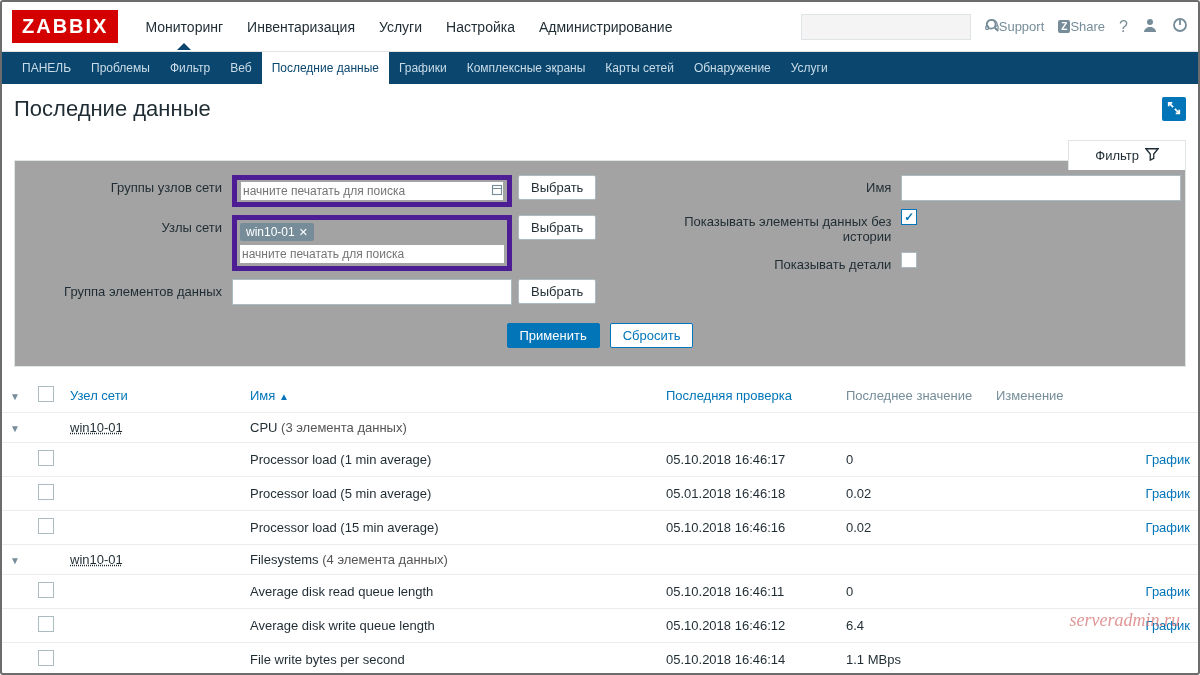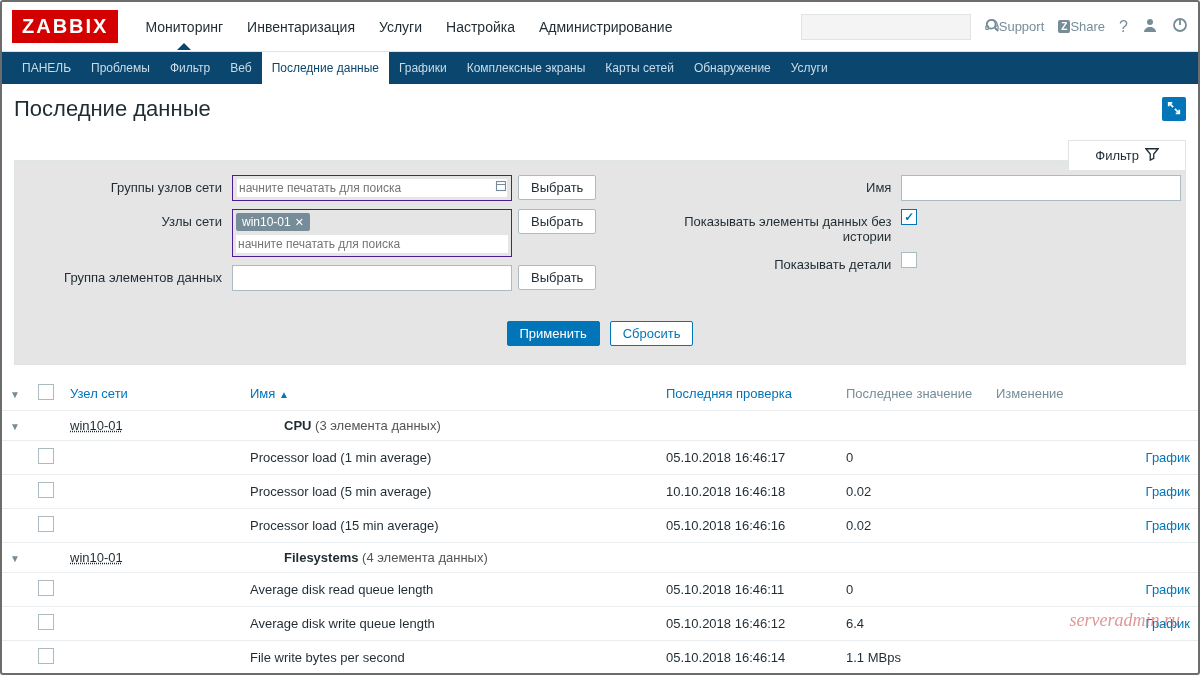--- a/index.html
+++ b/index.html
@@ -24,47 +24,47 @@
 .subnav-item.active { background: #fff; color: #0a466e; }
 
 .page-title-row { display: flex; align-items: center; justify-content: space-between; padding: 12px 12px 8px 12px; }
 .page-title { font-size: 22px; font-weight: normal; color: #1f2c33; }
 .kiosk-btn { width: 24px; height: 24px; background: #0275b8; color: #fff; display: flex; align-items: center; justify-content: center; border-radius: 2px; cursor: pointer; }
 
 .filter-tab-row { display: flex; justify-content: flex-end; padding-right: 12px; }
 .filter-tab { border: 1px solid #dfe4e7; border-bottom: none; padding: 6px 26px; display: flex; align-items: center; gap: 6px; background: #fff; position: relative; top: 10px; cursor: pointer; }
 .funnel-icon { font-size: 14px; }
 
-.filter-panel { margin: 0 12px; border: 1px solid #dfe4e7; padding: 14px 22px 18px 22px; background: #e5e5e5; }
+.filter-panel { margin: 0 12px; border: 1px solid #dfe4e7; padding: 14px 22px 18px 22px; background: #a3a3a3; }
 .filter-grid { display: flex; gap: 40px; }
 .filter-col { flex: 1; }
 .filter-row { display: flex; align-items: flex-start; margin-bottom: 8px; }
 .filter-label { width: 195px; text-align: right; padding-right: 10px; padding-top: 5px; color: #1f2c33; font-size: 13px; }
 .filter-input-wrap { display: flex; gap: 6px; align-items: flex-start; }
-.multiselect { width: 280px; min-height: 26px; border: 1px solid #4c1d95; padding: 2px 4px; display: flex; flex-wrap: wrap; align-items: center; gap: 2px; position: relative; }
+.multiselect { width: 280px; min-height: 26px; border: 5px solid #4c1d95; padding: 2px 4px; display: flex; flex-wrap: wrap; align-items: center; gap: 2px; position: relative; }
 .multiselect input { border: none; outline: none; flex: 1; font-size: 12px; padding: 2px; }
 .ms-icon { position: absolute; right: 4px; top: 4px; color: #768d99; font-size: 13px; }
 .tag { background: #768d99; color: #fff; padding: 2px 6px; border-radius: 2px; font-size: 12px; display: flex; align-items: center; gap: 4px; }
 .tag-x { cursor: pointer; font-size: 11px; }
 .btn { border: 1px solid #acbbc2; background: #fff; color: #1f2c33; padding: 4px 12px; font-size: 13px; cursor: pointer; border-radius: 2px; }
 .btn-primary { background: #0275b8; border-color: #0275b8; color: #fff; }
 .plain-input { width: 280px; height: 26px; border: 1px solid #acbbc2; padding: 0 6px; outline: none; }
 .chk { width: 16px; height: 16px; border: 1px solid #acbbc2; display: inline-flex; align-items: center; justify-content: center; background: #fff; cursor: pointer; }
 .chk.checked::after { content: "✓"; color: #0275b8; font-size: 12px; font-weight: bold; }
 .chk.checked { border-color: #0275b8; }
-.filter-buttons { display: flex; justify-content: center; gap: 10px; margin-top: 22px; }
+.filter-buttons { display: flex; justify-content: center; gap: 10px; margin-top: 10px; }
 
 .data-table { margin: 12px 0 0 0; width: 100%; border-collapse: collapse; }
 .data-table th, .data-table td { text-align: left; padding: 7px 8px; font-size: 13px; border-bottom: 1px solid #ebeef0; }
 .data-table th { color: #768d99; font-weight: normal; }
 .th-link { color: #0275b8; cursor: pointer; }
 .sort-arrow { font-size: 10px; color: #0275b8; }
 .caret { color: #768d99; cursor: pointer; font-size: 10px; width: 12px; display: inline-block; }
 .host-link { color: #1f2c33; text-decoration: underline dotted; cursor: pointer; }
-.group-name { font-weight: bold; margin-left: 34px; }
+.group-name { font-weight: normal; }
 .group-count { font-weight: normal; color: #555; }
 .graph-link { color: #0275b8; cursor: pointer; }
 .col-host { width: 180px; }
 .col-expand { width: 20px; }
 .col-check { width: 22px; }
 .col-name { }
 .col-last { width: 180px; }
 .col-val { width: 150px; }
 .col-change { width: 140px; }
 .col-action { width: 70px; text-align: right; }
@@ -257,21 +257,21 @@
           <td>05.10.2018 16:46:17</td>
           <td>0</td>
           <td></td>
           <td style="text-align:right;"><span class="graph-link">График</span></td>
         </tr>
         <tr>
           <td></td>
           <td><span class="chk"></span></td>
           <td></td>
           <td>Processor load (5 min average)</td>
-          <td>10.10.2018 16:46:18</td>
+          <td>05.01.2018 16:46:18</td>
           <td>0.02</td>
           <td></td>
           <td style="text-align:right;"><span class="graph-link">График</span></td>
         </tr>
         <tr>
           <td></td>
           <td><span class="chk"></span></td>
           <td></td>
           <td>Processor load (15 min average)</td>
           <td>05.10.2018 16:46:16</td>

